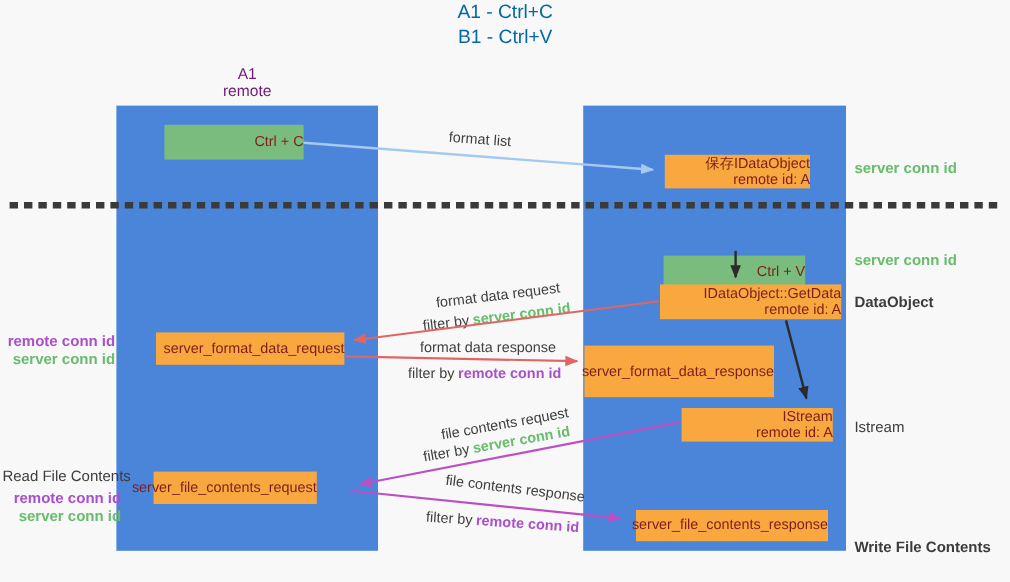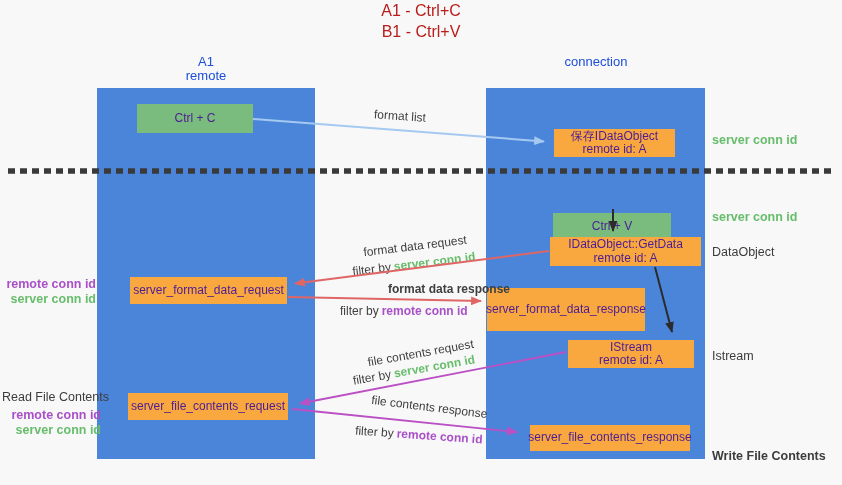--- a/index.html
+++ b/index.html
@@ -5,31 +5,31 @@
   html,body{margin:0;padding:0;}
   body{
     width:842px;height:485px;position:relative;overflow:hidden;
     background:#f8f8f8;
     font-family:"Liberation Sans", sans-serif;
     color:#3c3c3c;
   }
   .abs{position:absolute;}
   .title{
     left:0;top:7;width:842px;text-align:center;
-    font-size:16px;line-height:21px;color:#b91c1c;
+    font-size:16px;line-height:21px;color:#0369a1;
   }
   .lane{
     background:#4b85da;
   }
   .lane-header{
-    text-align:center;font-size:13px;line-height:14px;color:#1d4ed8;
+    text-align:center;font-size:13px;line-height:14px;color:#701a75;
   }
   .node{
-    display:flex;flex-direction:column;align-items:center;justify-content:center;
-    color:#4c1d95;font-size:12px;line-height:13.5px;text-align:center;
+    display:flex;flex-direction:column;align-items:flex-end;justify-content:center;
+    color:#7f1d1d;font-size:12px;line-height:13.5px;text-align:center;
   }
   .node.green{background:#7abc7e;}
   .node.orange{background:#f9a840;}
   .edge-label{
     font-size:12px;color:#3f3f3f;white-space:nowrap;
   }
   .bold-green{color:#67bd6b;font-weight:bold;}
   .bold-purple{color:#a950c9;font-weight:bold;}
   .filter-prefix{margin-right:3px;}
   .side-label{
@@ -47,21 +47,20 @@
 <div class="abs title">
   <div>A1 - Ctrl+C</div>
   <div>B1 - Ctrl+V</div>
 </div>
 
 <div class="abs lane-header" style="left:146px;top:55px;width:120px;">
   <div>A1</div>
   <div>remote</div>
 </div>
 <div class="abs lane-header" style="left:536px;top:55px;width:120px;">
-  <div>connection</div>
 </div>
 
 <div class="abs lane" style="left:97px;top:88px;width:218px;height:371px;"></div>
 <div class="abs lane" style="left:486px;top:88px;width:219px;height:371px;"></div>
 
 <div class="abs node green" style="left:137px;top:104px;width:116px;height:29px;">
   <div>Ctrl + C</div>
 </div>
 
 <div class="abs node orange" style="left:554px;top:129px;width:121px;height:28px;">
@@ -84,36 +83,36 @@
 
 <div class="abs node orange" style="left:487px;top:288px;width:158px;height:43px;">
   <div>server_format_data_response</div>
 </div>
 
 <div class="abs node orange" style="left:568px;top:340px;width:126px;height:28px;">
   <div>IStream</div>
   <div>remote id: A</div>
 </div>
 
-<div class="abs node orange" style="left:128px;top:393px;width:160px;height:27px;">
+<div class="abs node orange" style="left:128px;top:393px;width:136px;height:27px;">
   <div>server_file_contents_request</div>
 </div>
 
 <div class="abs node orange" style="left:530px;top:425px;width:160px;height:26px;">
   <div>server_file_contents_response</div>
 </div>
 
 <div class="abs edge-label" style="left:374px;top:109px;transform:rotate(4deg);">format list</div>
 
 <div class="abs edge-label" style="left:363px;top:239px;transform:rotate(-7deg);">format data request</div>
 <div class="abs edge-label" style="left:352px;top:257px;transform:rotate(-7deg);">
   <span class="filter-prefix">filter by</span><span class="bold-green">server conn id</span>
 </div>
 
-<div class="abs edge-label" style="left:388px;top:282px;font-weight:bold;">format data response</div>
+<div class="abs edge-label" style="left:350px;top:282px;">format data response</div>
 <div class="abs edge-label" style="left:340px;top:304px;">
   <span class="filter-prefix">filter by</span><span class="bold-purple">remote conn id</span>
 </div>
 
 <div class="abs edge-label" style="left:367px;top:346px;transform:rotate(-10deg);">file contents request</div>
 <div class="abs edge-label" style="left:352px;top:363px;transform:rotate(-10deg);">
   <span class="filter-prefix">filter by</span><span class="bold-green">server conn id</span>
 </div>
 
 <div class="abs edge-label" style="left:371px;top:400px;transform:rotate(7deg);">file contents response</div>
@@ -127,21 +126,21 @@
 </div>
 
 <div class="abs side-label" style="left:2px;top:390px;width:99px;text-align:right;">
   <div style="margin-bottom:3px;">Read File Contents</div>
   <div class="bold-purple">remote conn id</div>
   <div class="bold-green">server conn id</div>
 </div>
 
 <div class="abs side-label bold-green right-col" style="top:133px;">server conn id</div>
 <div class="abs side-label bold-green right-col" style="top:210px;">server conn id</div>
-<div class="abs side-label right-col" style="top:245px;">DataObject</div>
+<div class="abs side-label right-col" style="top:245px;font-weight:bold;">DataObject</div>
 <div class="abs side-label right-col" style="top:349px;">Istream</div>
 <div class="abs side-label right-col" style="top:449px;font-weight:bold;">Write File Contents</div>
 
 <svg class="overlay" viewBox="0 0 842 485">
   <defs>
     <marker id="m-blue" markerWidth="11" markerHeight="9" refX="9" refY="4" orient="auto" markerUnits="userSpaceOnUse" viewBox="0 0 10 8">
       <path d="M0,0 L10,4 L0,8 z" fill="#a5c9f0"></path>
     </marker>
     <marker id="m-black" markerWidth="11" markerHeight="9" refX="9" refY="4" orient="auto" markerUnits="userSpaceOnUse" viewBox="0 0 10 8">
       <path d="M0,0 L10,4 L0,8 z" fill="#2b2b2b"></path>

